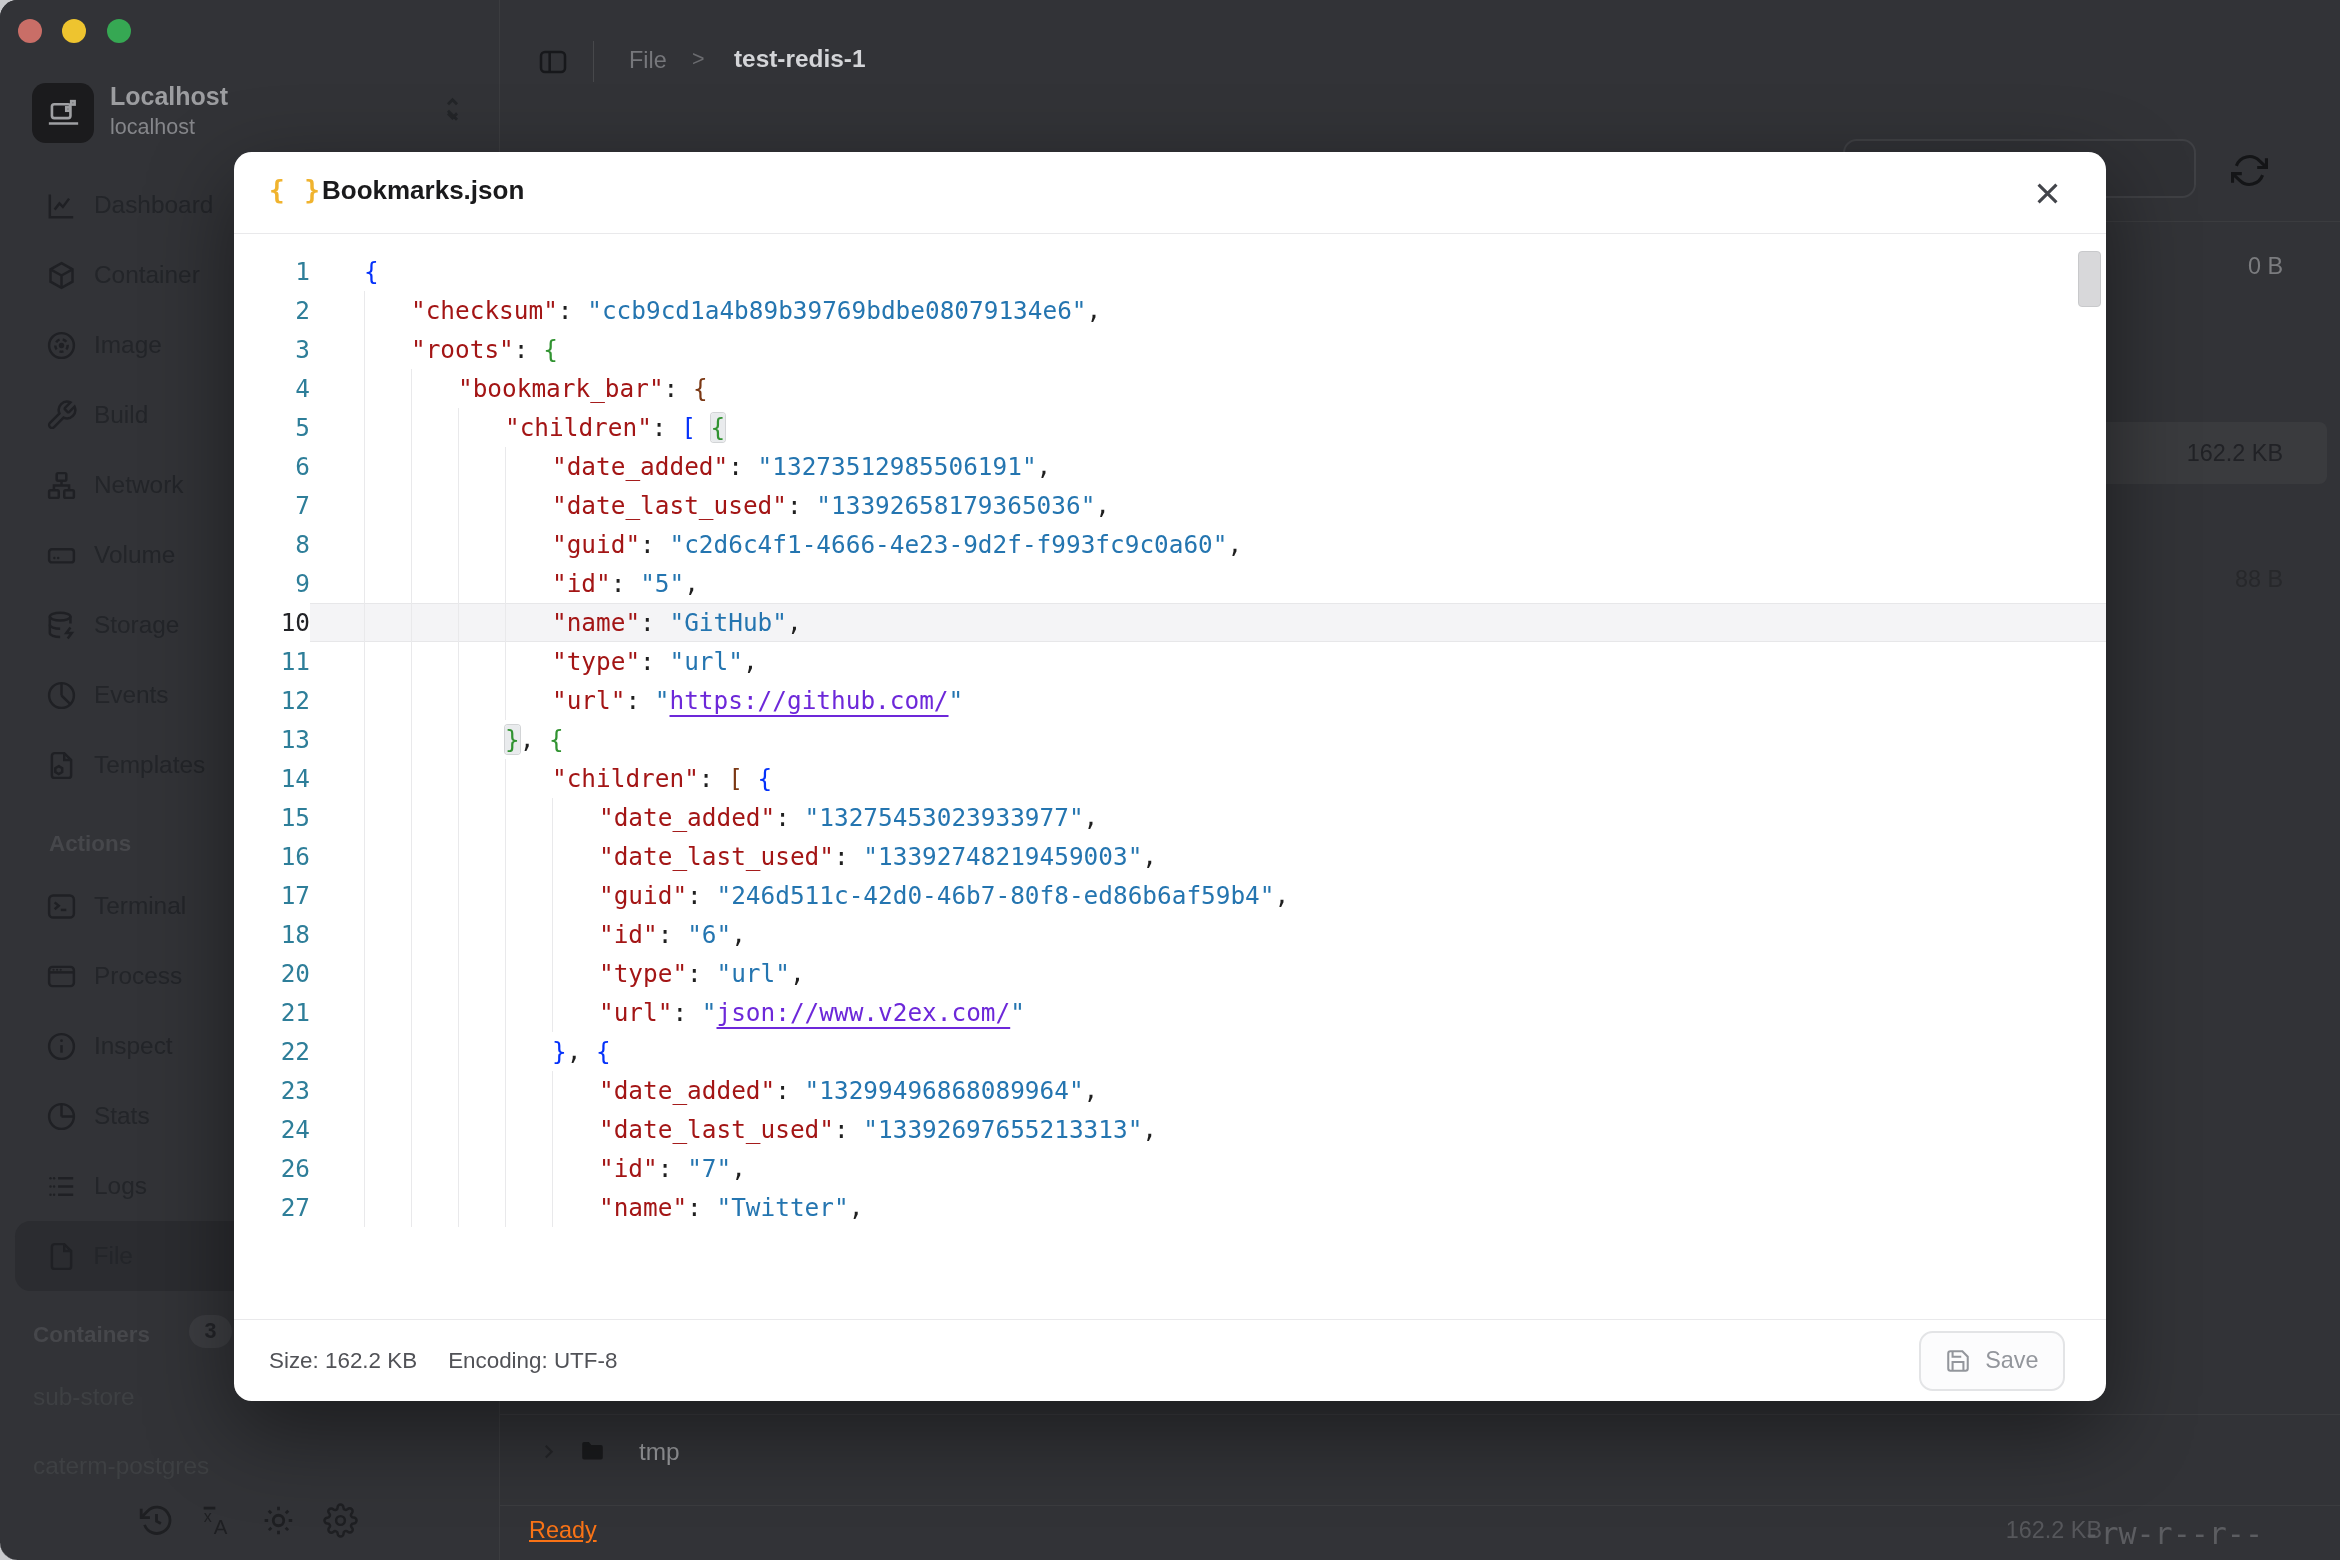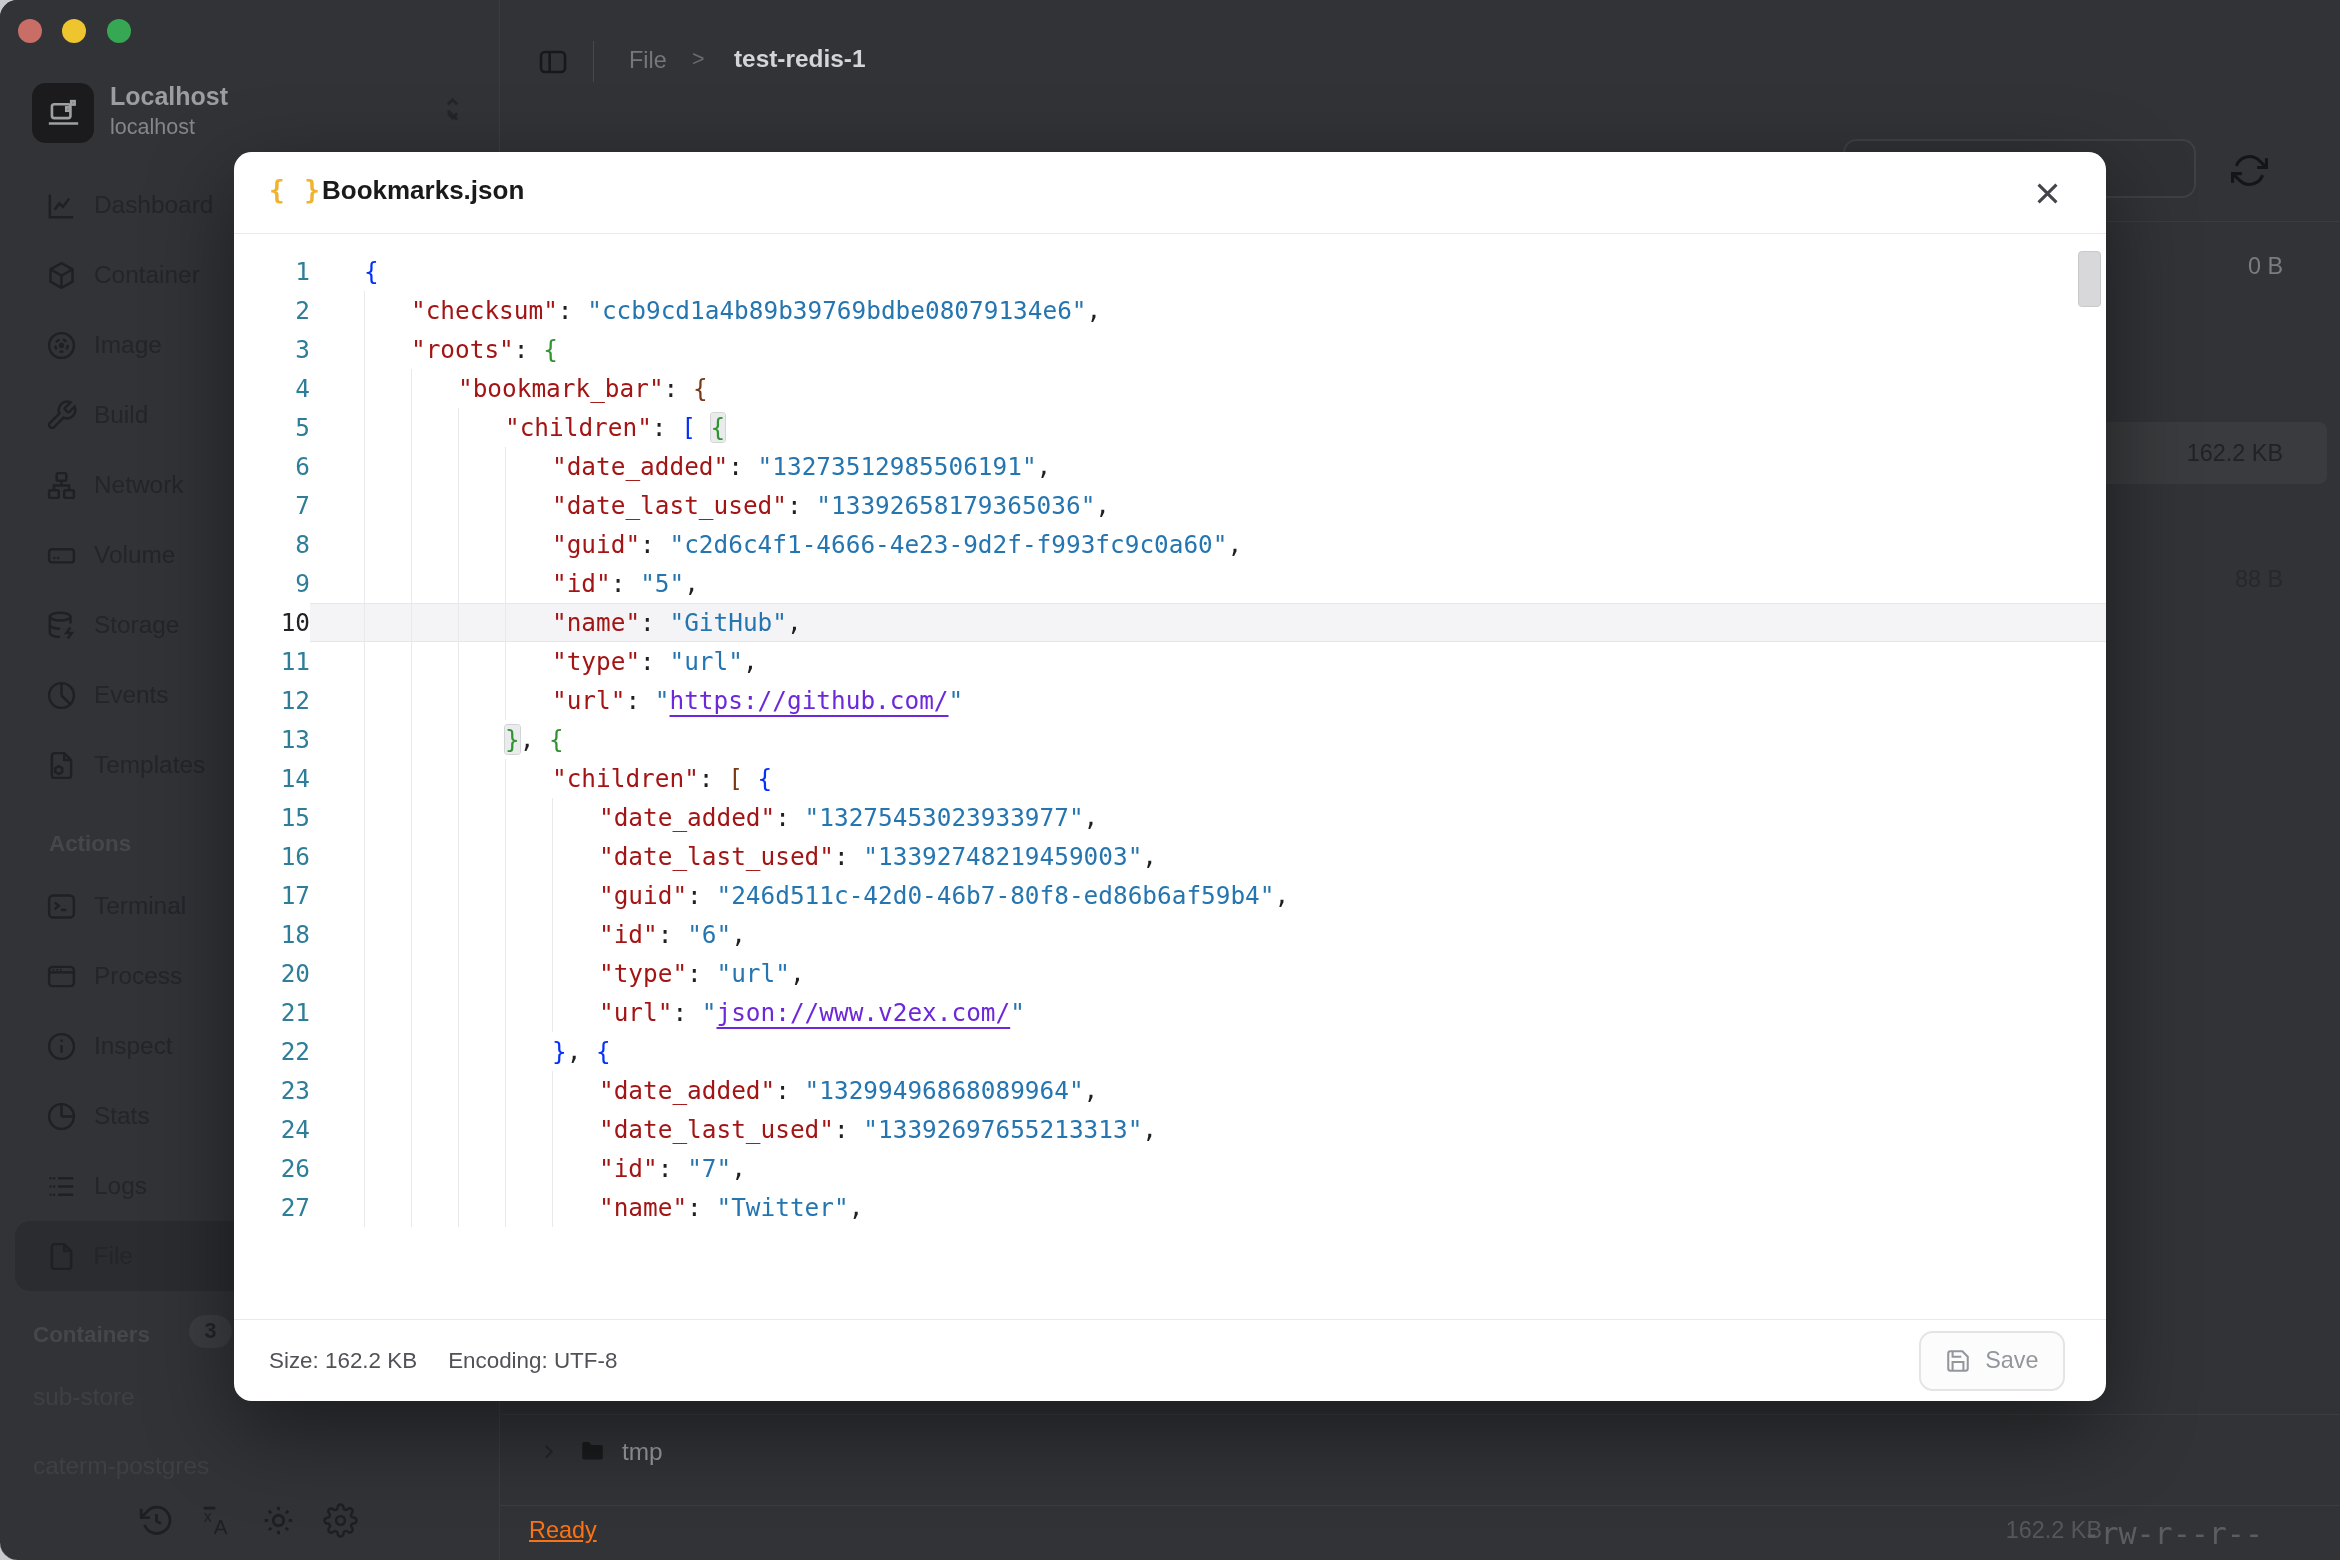--- a/index.html
+++ b/index.html
@@ -41,21 +41,21 @@
   #bc-sep{position:absolute;left:193px;top:47px;font-size:21.5px;color:#6a6b6f;}
   #bc-name{position:absolute;left:235px;top:45px;font-size:24.4px;font-weight:600;color:#d4d5d8;}
   #search-box{position:absolute;left:1344px;top:139px;width:353px;height:59px;border-radius:13.7px;
               background:#303135;border:2px solid #3f4044;box-sizing:border-box;}
   #refresh-btn{position:absolute;left:1732px;top:152px;width:37px;height:37px;color:#141517;}
   .hline{position:absolute;left:0;width:1841px;height:1px;background:#3b3c3f;}
   .size-val{position:absolute;right:57px;font-size:23.4px;}
   #row-band{position:absolute;left:27px;right:12.7px;top:422px;height:62px;background:#3a3b3e;border-radius:7.8px;}
   #tmp-chevron{position:absolute;left:38px;top:1440px;width:23.4px;height:23.4px;color:#242528;}
   #tmp-folder{position:absolute;left:79px;top:1436px;width:29px;height:29px;color:#1a1b1d;}
-  #tmp-label{position:absolute;left:123px;top:1438px;font-size:24.4px;color:#9a9b9e;}
+  #tmp-label{position:absolute;left:140px;top:1438px;font-size:24.4px;color:#9a9b9e;}
   #status-ready{position:absolute;left:30px;top:1517px;font-size:23.4px;color:#f97316;text-decoration:underline;}
   #status-size{position:absolute;right:238px;top:1517px;font-size:23.4px;color:#56575b;}
   #status-perms{position:absolute;right:77px;top:1516px;font-size:30px;color:#5c5d61;font-family:"DejaVu Sans Mono",monospace;}
 
   
   #modal{position:absolute;left:234px;top:152px;width:1872px;height:1249px;background:#ffffff;border-radius:17.6px;
          box-shadow:0 29px 88px rgba(0,0,0,0.45);}
   #modal-header{position:absolute;left:0;top:0;width:100%;height:82px;border-bottom:1px solid #e9e9eb;box-sizing:border-box;}
   #modal-braces{position:absolute;left:35px;top:23.4px;font-family:"DejaVu Sans Mono",monospace;font-size:26px;
                 font-weight:bold;color:#f0b32e;letter-spacing:2px;}

